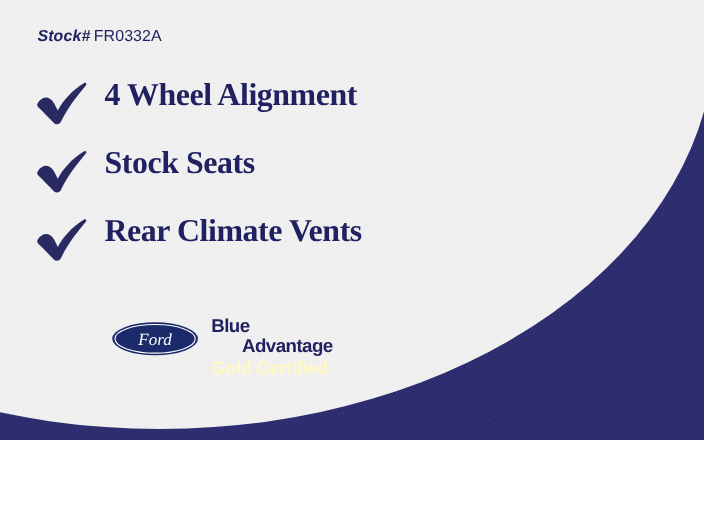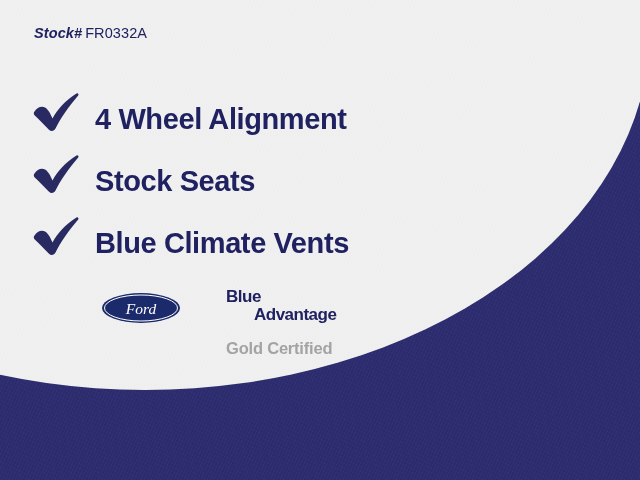--- a/index.html
+++ b/index.html
@@ -3,21 +3,21 @@
 <meta charset="utf-8">
 <style>
   html, body {
     margin: 0;
     padding: 0;
     background: #ffffff;
   }
   #stage {
     position: relative;
     width: 640px;
-    height: 480px;
+    height: 400px;
     overflow: hidden;
     background: #2c2c70;
     font-family: "Liberation Sans", sans-serif;
   }
   
   #navy-bg {
     position: absolute;
     inset: 0;
     background:
       repeating-linear-gradient(115deg, rgba(255,255,255,0.018) 0px, rgba(255,255,255,0.018) 1px, rgba(0,0,0,0.015) 1px, rgba(0,0,0,0.015) 3px),
@@ -60,22 +60,23 @@
   }
   
   .features {
     position: absolute;
     left: 30px;
     top: 72px;
     width: 470px;
   }
   .feature-row {
     display: flex;
-    align-items: flex-end;
+    align-items: flex-start;
     height: 62px;
+    font-family: Liberation Serif, serif;
   }
   .check-icon {
     width: 56px;
     height: 44px;
     flex: 0 0 56px;
     display: block;
   }
   .feature-label {
     font-size: 29px;
     font-weight: bold;
@@ -85,21 +86,20 @@
     margin-left: 9px;
     line-height: 1;
   }
   
   .fba {
     position: absolute;
     left: 101px;
     top: 288px;
     display: flex;
     align-items: flex-start;
-    gap: 34px;
   }
   .ford-oval {
     width: 80px;
     height: 32px;
     flex: 0 0 80px;
     margin-top: 4px;
   }
   .fba-text {
     margin-left: 11px;
     line-height: 1;
@@ -110,23 +110,23 @@
     font-weight: bold;
     color: #1f2160;
     letter-spacing: -0.5px;
     display: block;
   }
   .fba-advantage { margin-top: 1px; margin-left: 28px; }
   .fba-gold {
     display: block;
     font-size: 16.5px;
     font-weight: bold;
-    color: #a3a3a3;
+    color: #fef9c3;
     letter-spacing: -0.2px;
-    margin-top: 17px;
+    margin-top: 4px;
   }
 </style>
 </head>
 <body>
 
 <div id="stage">
 
   <div id="navy-bg"></div>
 
   <div id="white-panel"></div>
@@ -150,21 +150,21 @@
         <svg class="check-icon" viewBox="0 0 56 44">
           <path d="M4.5 21.5 C7 17.5 11.5 15.5 15 17.5 C18.5 19.5 20.5 24 22.5 28.5 C27 20 35 10.5 46.5 3.5 C47.8 2.8 49.2 4.2 48.2 5.4 C38 17.5 30.5 28 25.5 38.5 C24.3 41.2 21 41.8 19 39.8 C14 34.8 9 29.5 5 25.8 C3.6 24.5 3.4 23 4.5 21.5 Z" fill="#2a2a62"></path>
         </svg>
         <span class="feature-label">Stock Seats</span>
       </div>
 
       <div class="feature-row">
         <svg class="check-icon" viewBox="0 0 56 44">
           <path d="M4.5 21.5 C7 17.5 11.5 15.5 15 17.5 C18.5 19.5 20.5 24 22.5 28.5 C27 20 35 10.5 46.5 3.5 C47.8 2.8 49.2 4.2 48.2 5.4 C38 17.5 30.5 28 25.5 38.5 C24.3 41.2 21 41.8 19 39.8 C14 34.8 9 29.5 5 25.8 C3.6 24.5 3.4 23 4.5 21.5 Z" fill="#2a2a62"></path>
         </svg>
-        <span class="feature-label">Blue Climate Vents</span>
+        <span class="feature-label">Rear Climate Vents</span>
       </div>
 
     </div>
 
     <div class="fba">
 
       <svg class="ford-oval" viewBox="0 0 160 64">
         <ellipse cx="80" cy="32" rx="78" ry="30" fill="#1b2a6b"></ellipse>
         <ellipse cx="80" cy="32" rx="73" ry="26" fill="none" stroke="#ffffff" stroke-width="2"></ellipse>
         <text x="80" y="44" text-anchor="middle" font-family="'Liberation Serif', serif" font-style="italic" font-size="31" fill="#ffffff">Ford</text>

